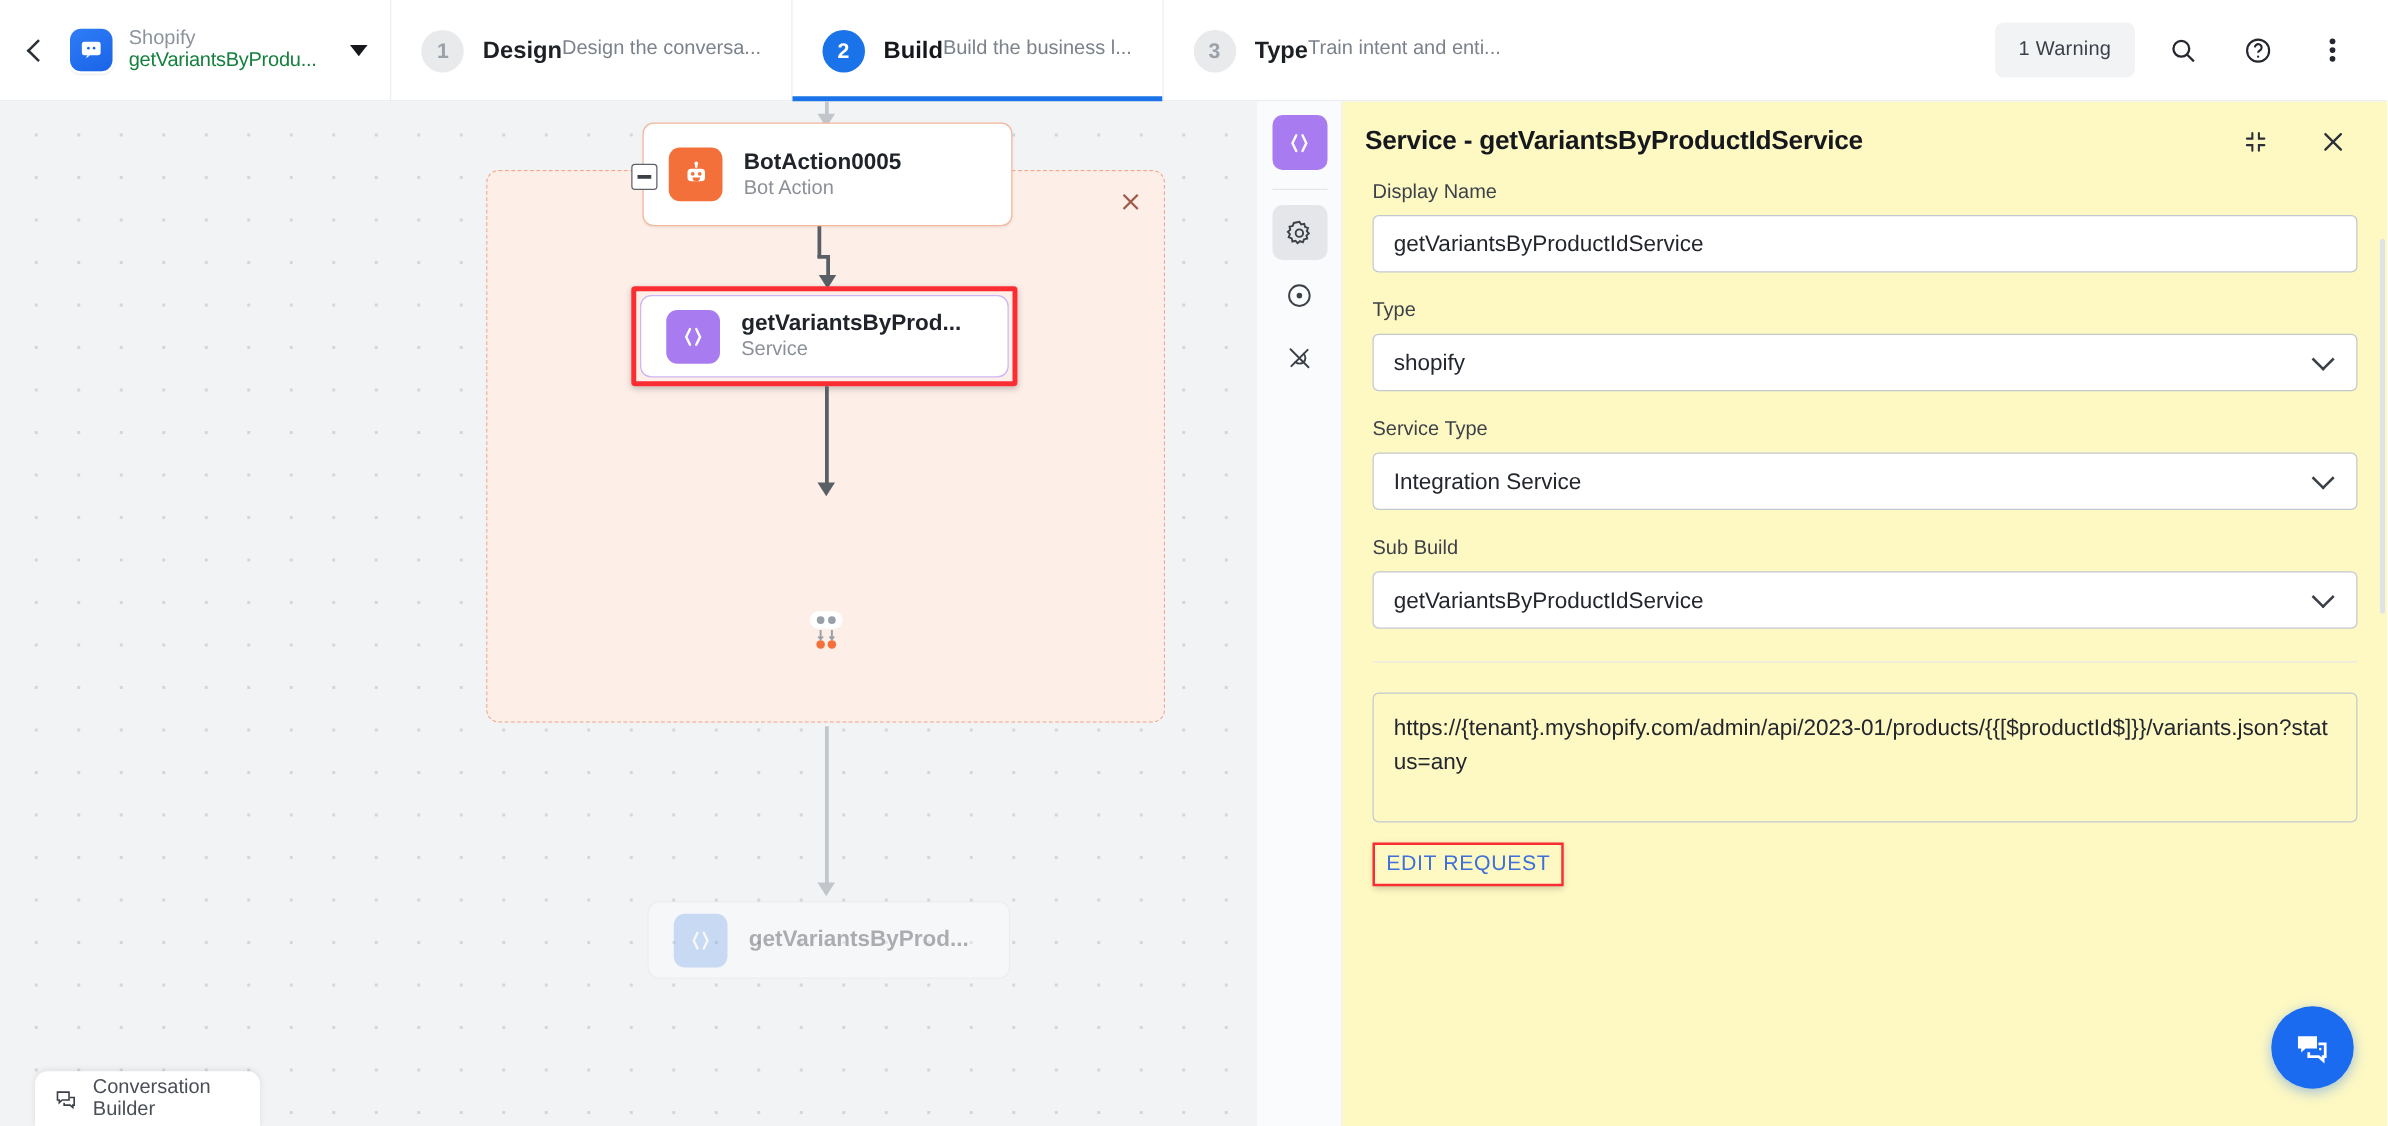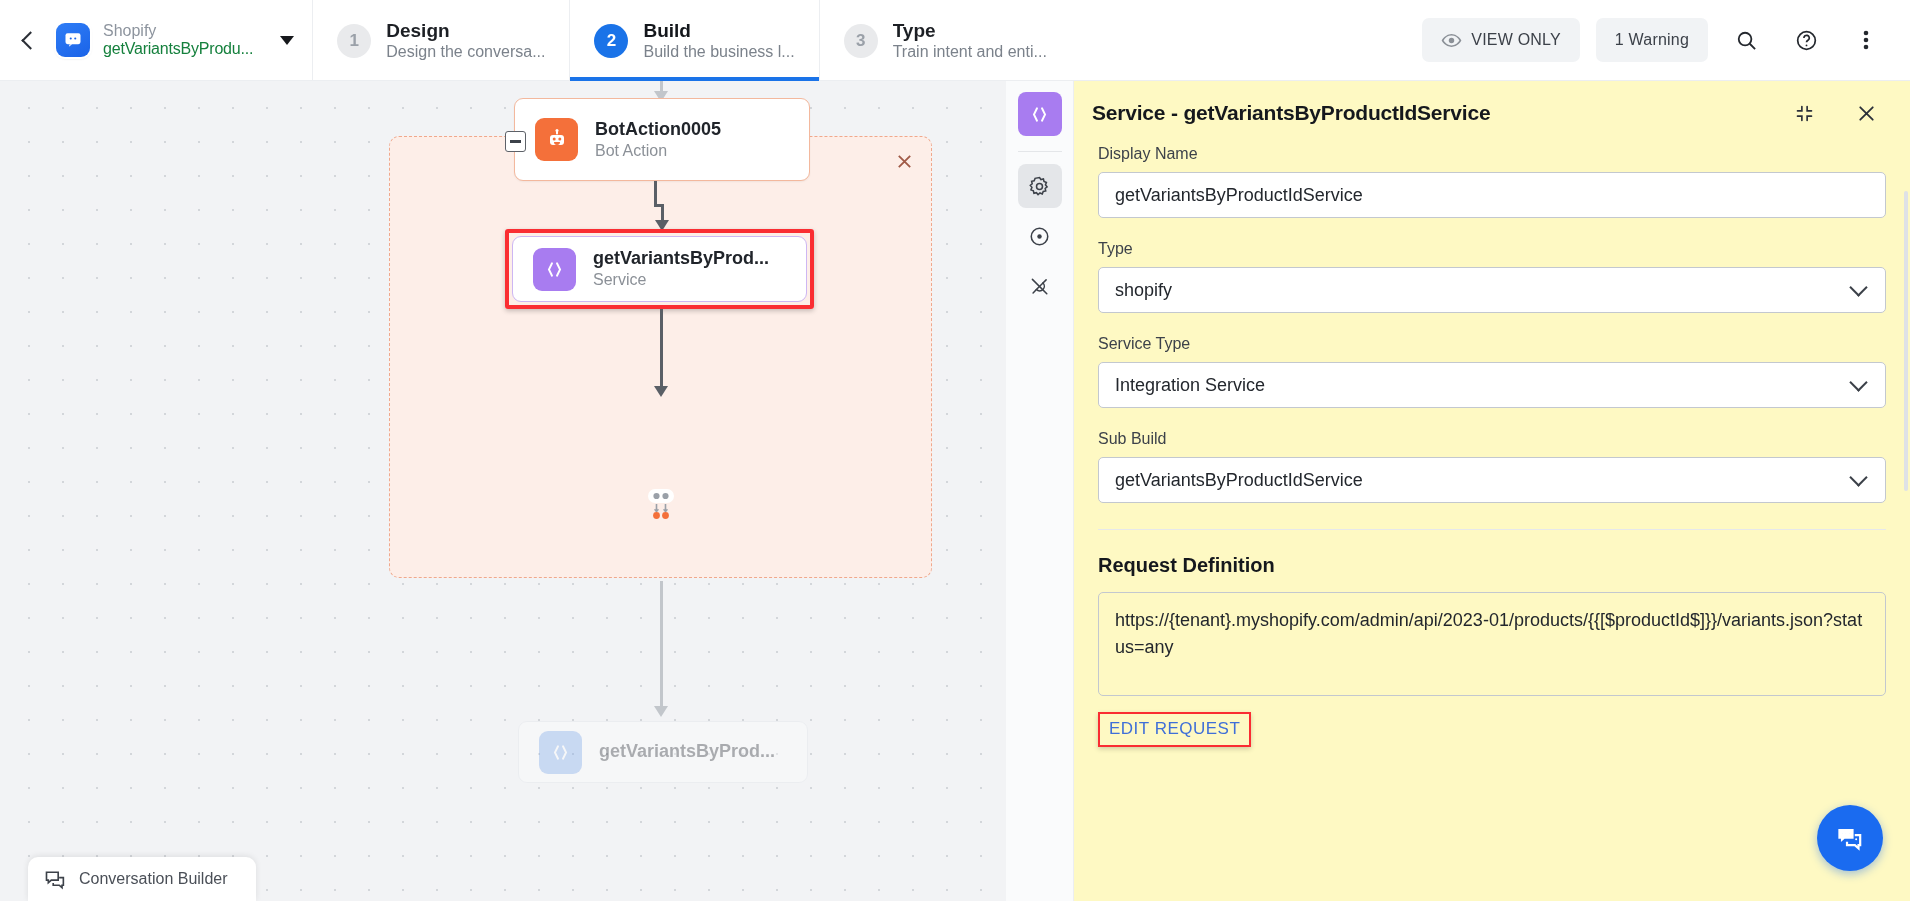--- a/index.html
+++ b/index.html
@@ -45,21 +45,21 @@
   }
   .step .num {
     width: 34px; height: 34px; border-radius: 50%; background: #e9eaec; color: #9aa0a8;
     display: flex; align-items: center; justify-content: center;
     font-size: 17px; font-weight: 700; flex: 0 0 auto;
   }
   .step.active .num { background: #1a73e8; color: #fff; }
   .step.active::after {
     content: ""; position: absolute; left: 0; right: 0; bottom: 0; height: 4px; background: #1a73e8;
   }
-  .step-texts { display: flex; flex-direction: column; line-height: 1.25; overflow: hidden; }
+  .step-texts { display: flex; line-height: 1.25; overflow: hidden; }
   .step-title { font-size: 19px; font-weight: 700; color: #1c1f24; }
   .step-desc { font-size: 16px; color: #7b828b; white-space: nowrap; }
   .step.active .step-title { color: #14171c; }
 
   .top-right { margin-left: auto; display: flex; align-items: center; gap: 16px; padding-right: 22px; }
   .pill {
     display: flex; align-items: center; gap: 9px; height: 44px; padding: 0 19px;
     background: #f1f3f5; border-radius: 7px; font-size: 16px; color: #3c4149; cursor: pointer;
     letter-spacing: .2px;
   }
@@ -125,21 +125,21 @@
     border-top: 11px solid #5a5f66;
   }
   .arrow-head.light { border-top-color: #c2c6cb; }
   .conn.light { background: #c2c6cb; }
 
   .split-icon {
     position: absolute; left: 640px; top: 402px; width: 42px; height: 42px;
   }
 
   .conv-builder {
-    position: absolute; left: 28px; bottom: 0; width: 228px; height: 44px;
+    position: absolute; left: 28px; bottom: 0; width: 180px; height: 44px;
     background: #fff; border-radius: 10px 10px 0 0; box-shadow: 0 -1px 6px rgba(0,0,0,.09);
     display: flex; align-items: center; gap: 12px; padding: 0 16px; cursor: pointer;
   }
   .conv-builder span { font-size: 16px; color: #4a4f57; }
 
   
   .rail {
     position: absolute; top: 81px; left: 1006px; width: 68px; height: 820px;
     background: #fafbfc; border-right: 1px solid #eceef1;
     display: flex; flex-direction: column; align-items: center; padding-top: 11px; gap: 6px;
@@ -239,27 +239,20 @@
         <div class="num">3</div>
         <div class="step-texts">
           <span class="step-title">Type</span>
           <span class="step-desc">Train intent and enti...</span>
         </div>
       </div>
     </div>
 
     <div class="top-right">
       <div class="pill">
-        <svg width="21" height="21" viewBox="0 0 24 24" fill="none" stroke="#8b9097" stroke-width="1.8">
-          <path d="M1.8 12S5.5 5.5 12 5.5 22.2 12 22.2 12 18.5 18.5 12 18.5 1.8 12 1.8 12z"></path>
-          <circle cx="12" cy="12" r="3.1" fill="#8b9097" stroke="none"></circle>
-        </svg>
-        <span>VIEW ONLY</span>
-      </div>
-      <div class="pill">
         <span>1 Warning</span>
       </div>
       <div class="icon-btn">
         <svg width="23" height="23" viewBox="0 0 24 24" fill="none" stroke="#24282e" stroke-width="1.9">
           <circle cx="10.5" cy="10.5" r="6.6"></circle>
             <path d="M15.4 15.4L21 21"></path>
         </svg>
       </div>
       <div class="icon-btn">
         <svg width="23" height="23" viewBox="0 0 24 24" fill="none" stroke="#24282e" stroke-width="1.8">
@@ -442,21 +435,20 @@
       <div class="field" style="margin-top:22px">
         <label class="flabel">Sub Build</label>
         <div class="control select">
           <span>getVariantsByProductIdService</span>
           <span class="chev-down"></span>
         </div>
       </div>
 
       <div class="divider"></div>
 
-      <div class="section-title">Request Definition</div>
       <div class="req-box">
         <span>https://{tenant}.myshopify.com/admin/api/2023-01/products/{{[$productId$]}}/variants.json?status=any</span>
       </div>
 
       <div class="edit-req-wrap">
         <span class="edit-req">EDIT REQUEST</span>
       </div>
     </div>
   </div>
 

